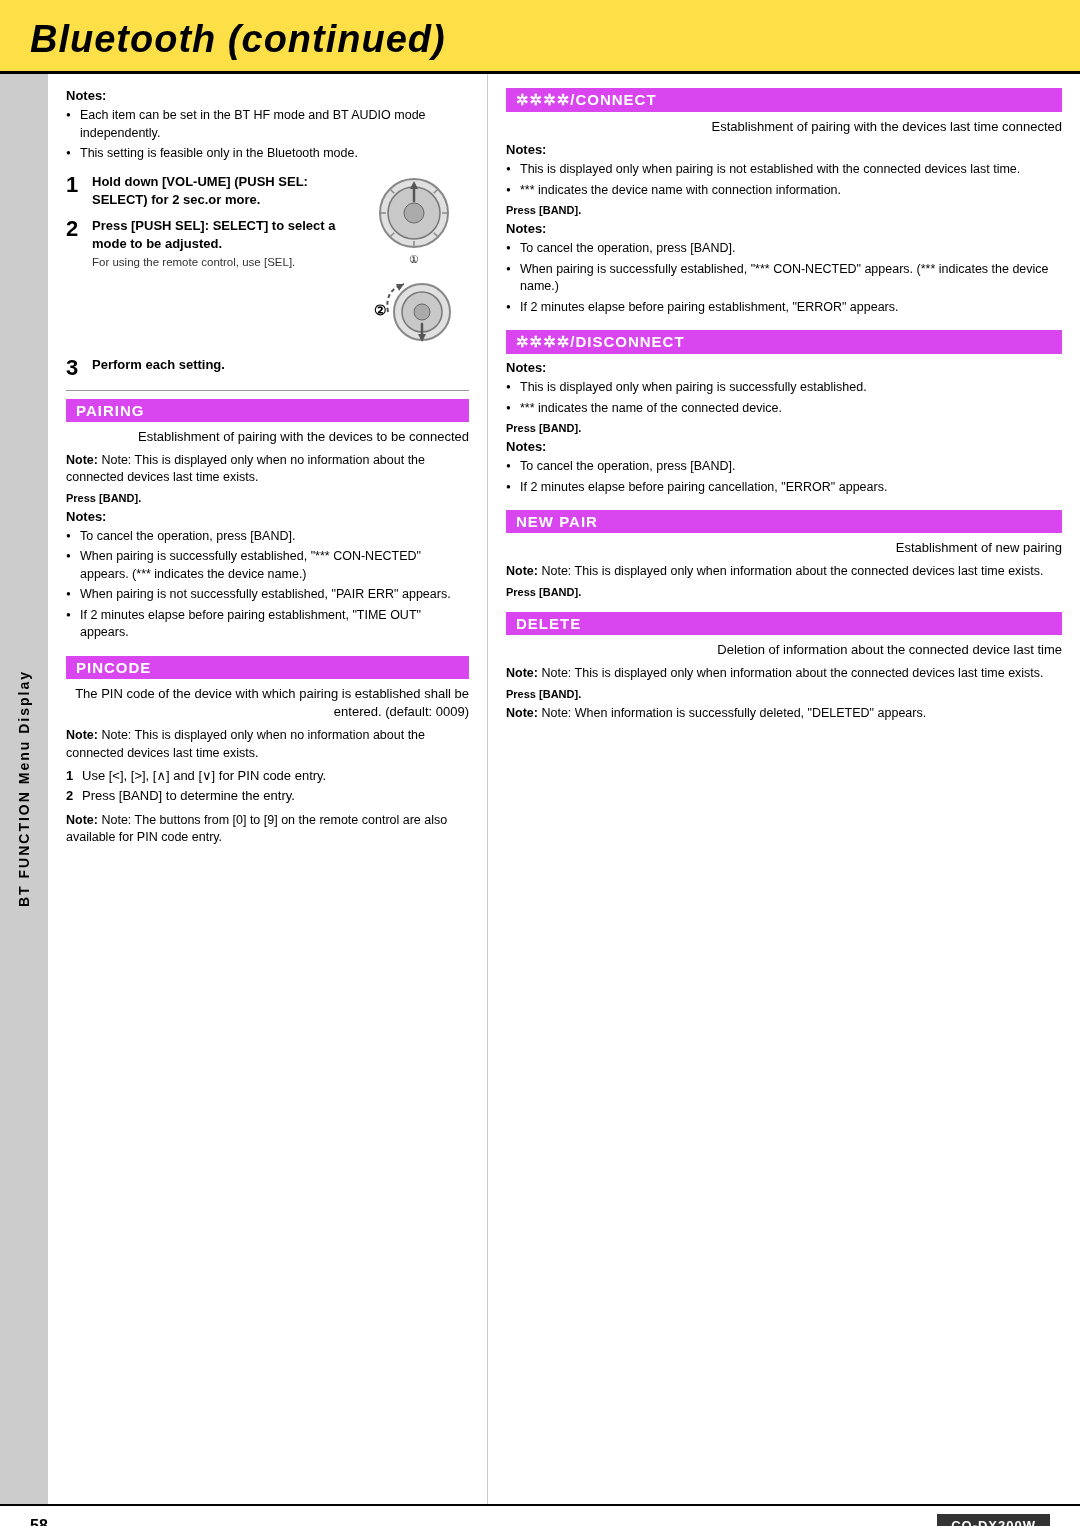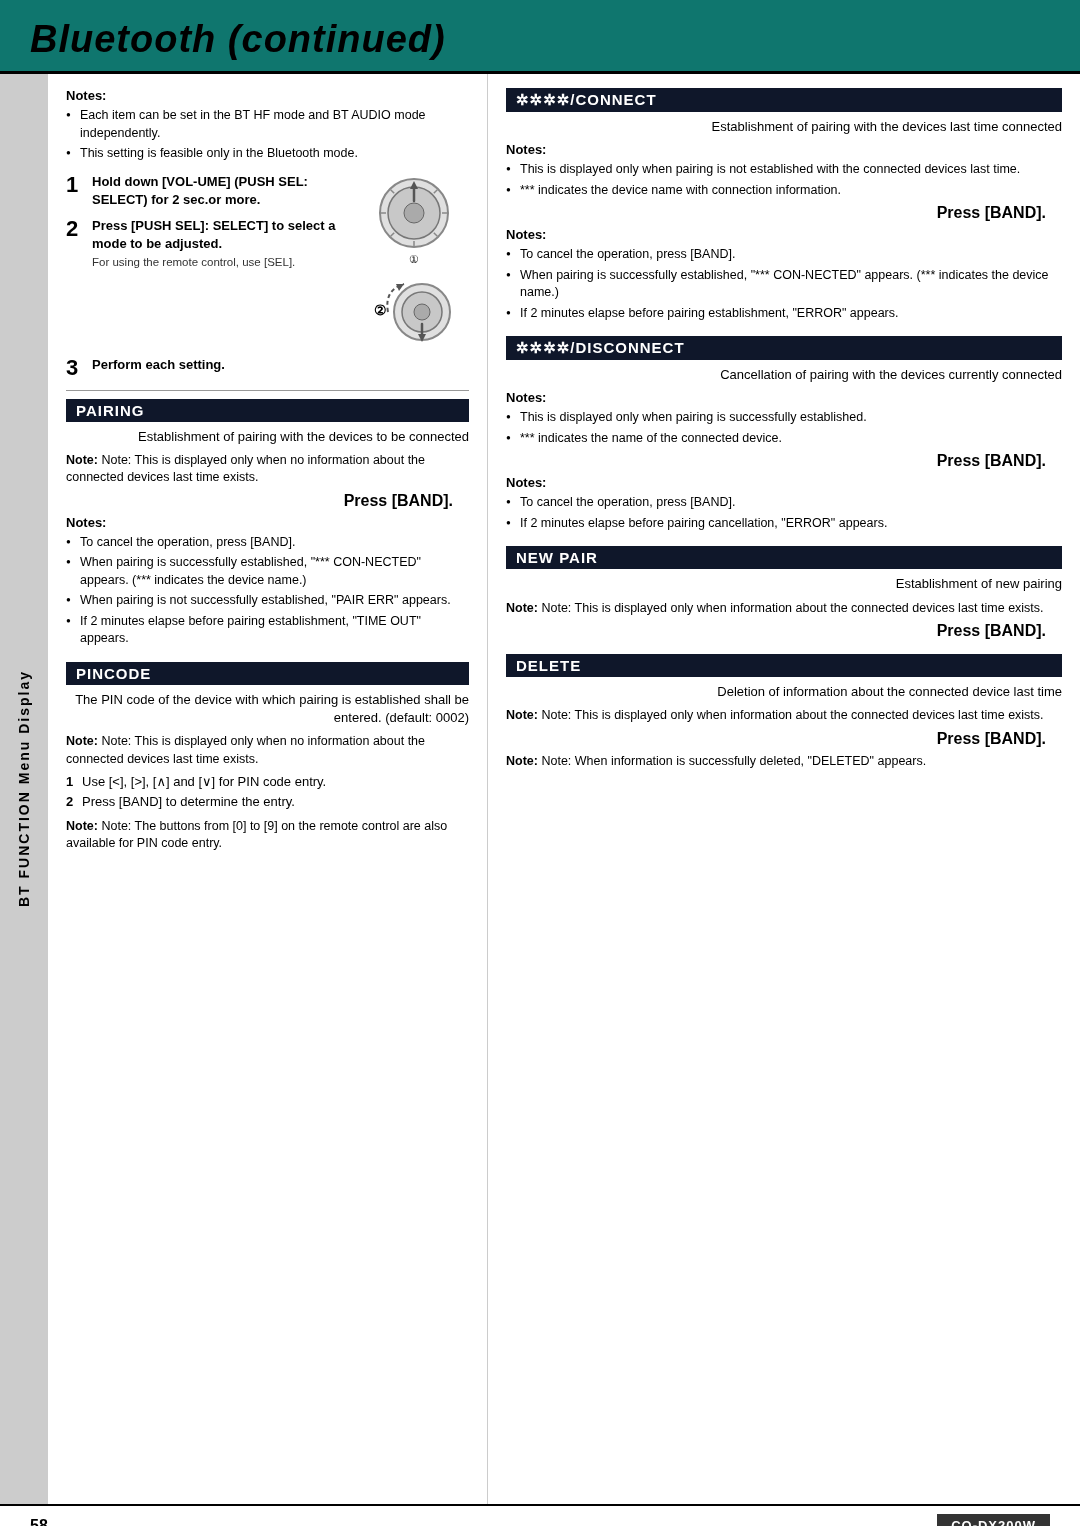--- a/index.html
+++ b/index.html
@@ -8,21 +8,21 @@
       font-size: 13px;
       background: #fff;
       color: #000;
       width: 1080px;
       min-height: 1526px;
       position: relative;
     }
 
     
     .page-header {
-      background: #0f766e;
+      background: #fde047;
       padding: 18px 30px 10px 30px;
       border-bottom: 3px solid #000;
     }
     .page-header h1 {
       font-size: 38px;
       font-weight: 900;
       font-style: italic;
       color: #000;
       letter-spacing: 1px;
     }
@@ -143,21 +143,21 @@
     .section-header {
       background: #555;
       color: #fff;
       font-weight: 900;
       font-size: 15px;
       padding: 3px 10px;
       margin-bottom: 6px;
       letter-spacing: 1px;
     }
     .section-header.dark {
-      background: #0f172a;
+      background: #d946ef;
     }
     .section-header.stars {
       font-family: Arial, sans-serif;
     }
 
     .section-body {
       margin-bottom: 14px;
     }
     .section-desc {
       font-size: 13px;
@@ -165,23 +165,22 @@
       line-height: 1.4;
       text-align: right;
     }
     .note-inline {
       font-size: 12.5px;
       margin-bottom: 5px;
       line-height: 1.4;
     }
     .press-band {
       font-weight: 700;
-      font-size: 16px;
-      margin: 5px 16px;
-      text-align: right;
+      font-size: 11px;
+      margin: 5px 0;
     }
 
     
     .num-list {
       list-style: none;
       padding-left: 0;
     }
     .num-list li {
       padding-left: 16px;
       position: relative;
@@ -341,21 +340,21 @@
       <ul class="notes-list">
         <li>To cancel the operation, press [BAND].</li>
         <li>When pairing is successfully established, "*** CON-NECTED" appears. (*** indicates the device name.)</li>
         <li>When pairing is not successfully established, "PAIR ERR" appears.</li>
         <li>If 2 minutes elapse before pairing establishment, "TIME OUT" appears.</li>
       </ul>
     </div>
 
     <div class="section-body">
       <div class="section-header dark">PINCODE</div>
-      <div class="section-desc">The PIN code of the device with which pairing is established shall be entered. (default: 0002)</div>
+      <div class="section-desc">The PIN code of the device with which pairing is established shall be entered. (default: 0009)</div>
       <div class="note-inline">
         <strong>Note:</strong> <span>Note: This is displayed only when no information about the connected devices last time exists.</span>
       </div>
       <ul class="num-list">
         <li>
           <span class="num">1</span>
           <span>Use [&lt;], [&gt;], [∧] and [∨] for PIN code entry.</span>
         </li>
         <li>
           <span class="num">2</span>
@@ -383,21 +382,20 @@
       <div class="notes-title">Notes:</div>
       <ul class="notes-list">
         <li>To cancel the operation, press [BAND].</li>
         <li>When pairing is successfully established, "*** CON-NECTED" appears. (*** indicates the device name.)</li>
         <li>If 2 minutes elapse before pairing establishment, "ERROR" appears.</li>
       </ul>
     </div>
 
     <div class="section-body">
       <div class="section-header dark stars">✲✲✲✲/DISCONNECT</div>
-      <div class="section-desc">Cancellation of pairing with the devices currently connected</div>
       <div class="notes-title">Notes:</div>
       <ul class="notes-list">
         <li>This is displayed only when pairing is successfully established.</li>
         <li>*** indicates the name of the connected device.</li>
       </ul>
       <div class="press-band">Press [BAND].</div>
       <div class="notes-title">Notes:</div>
       <ul class="notes-list">
         <li>To cancel the operation, press [BAND].</li>
         <li>If 2 minutes elapse before pairing cancellation, "ERROR" appears.</li>

